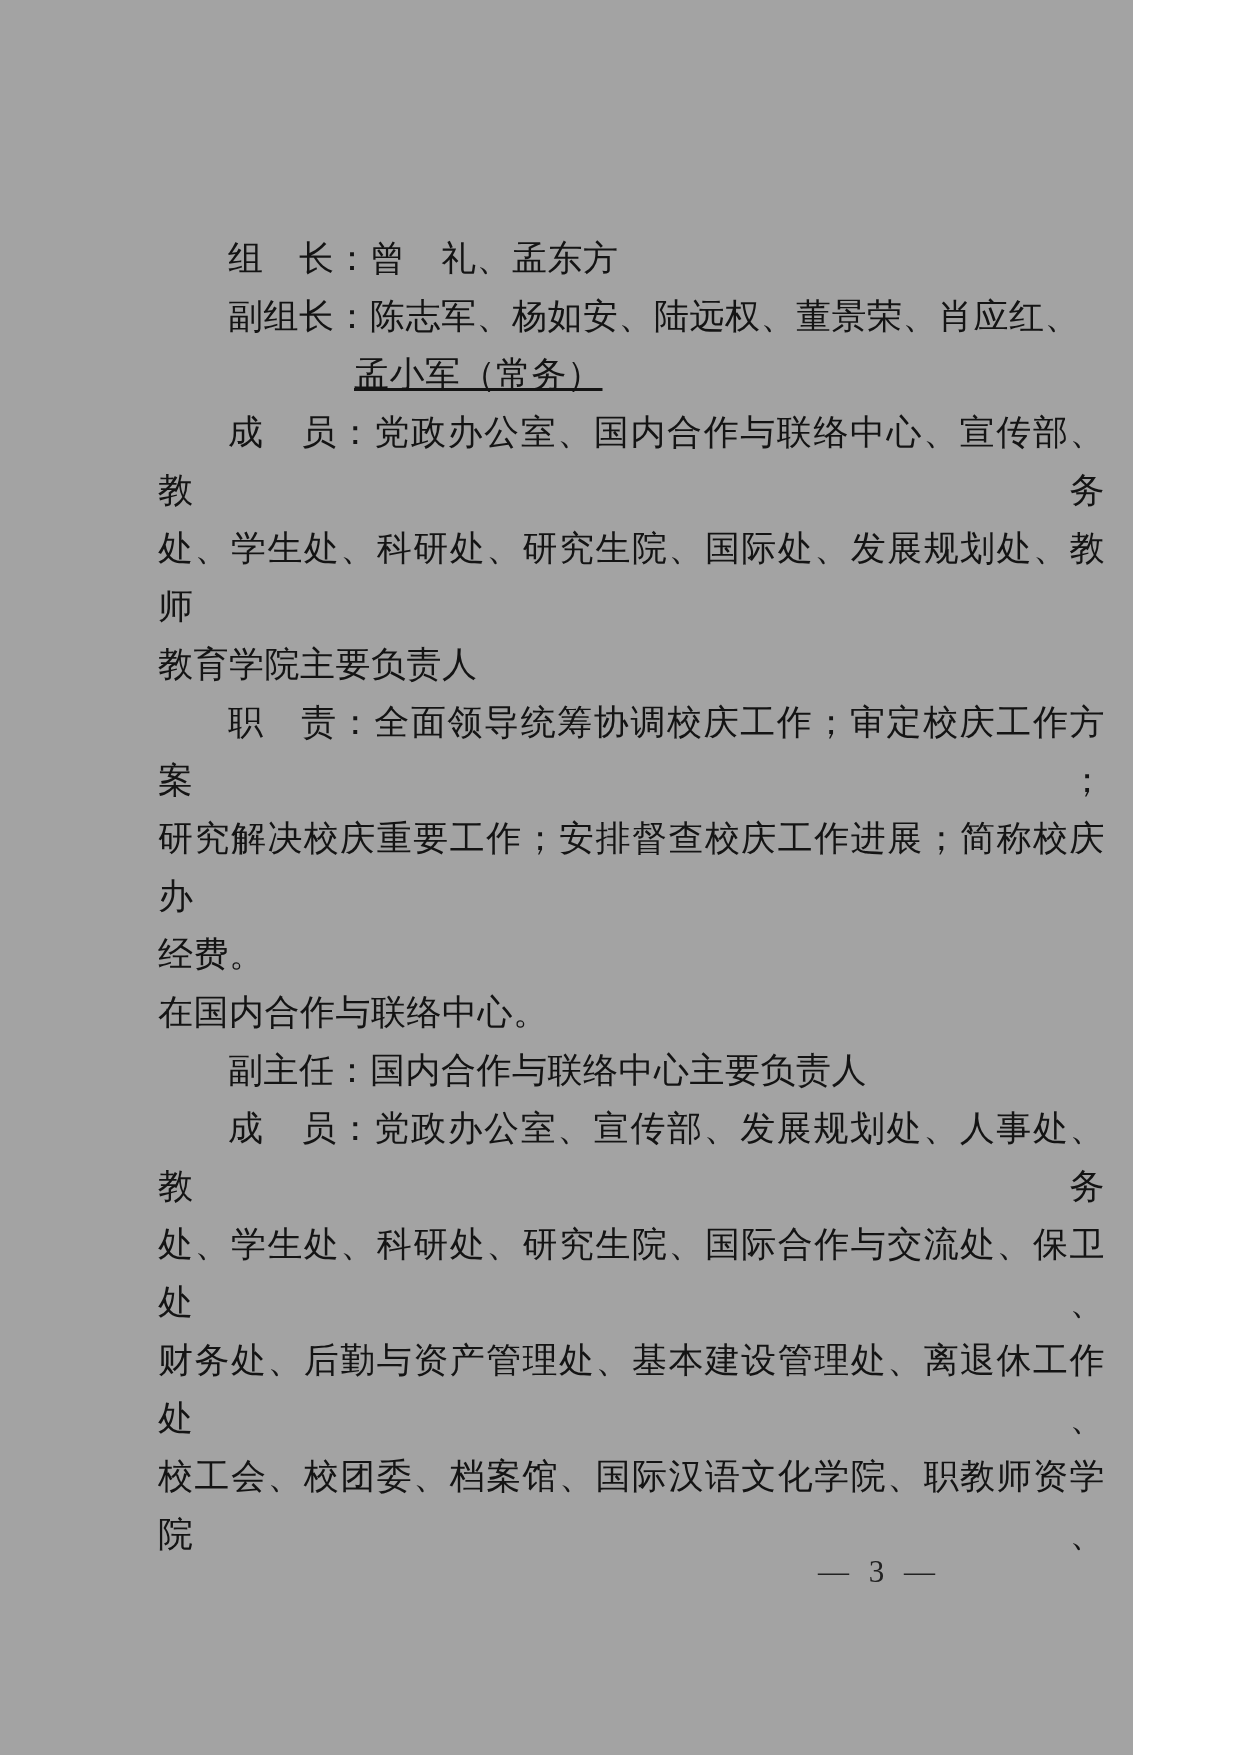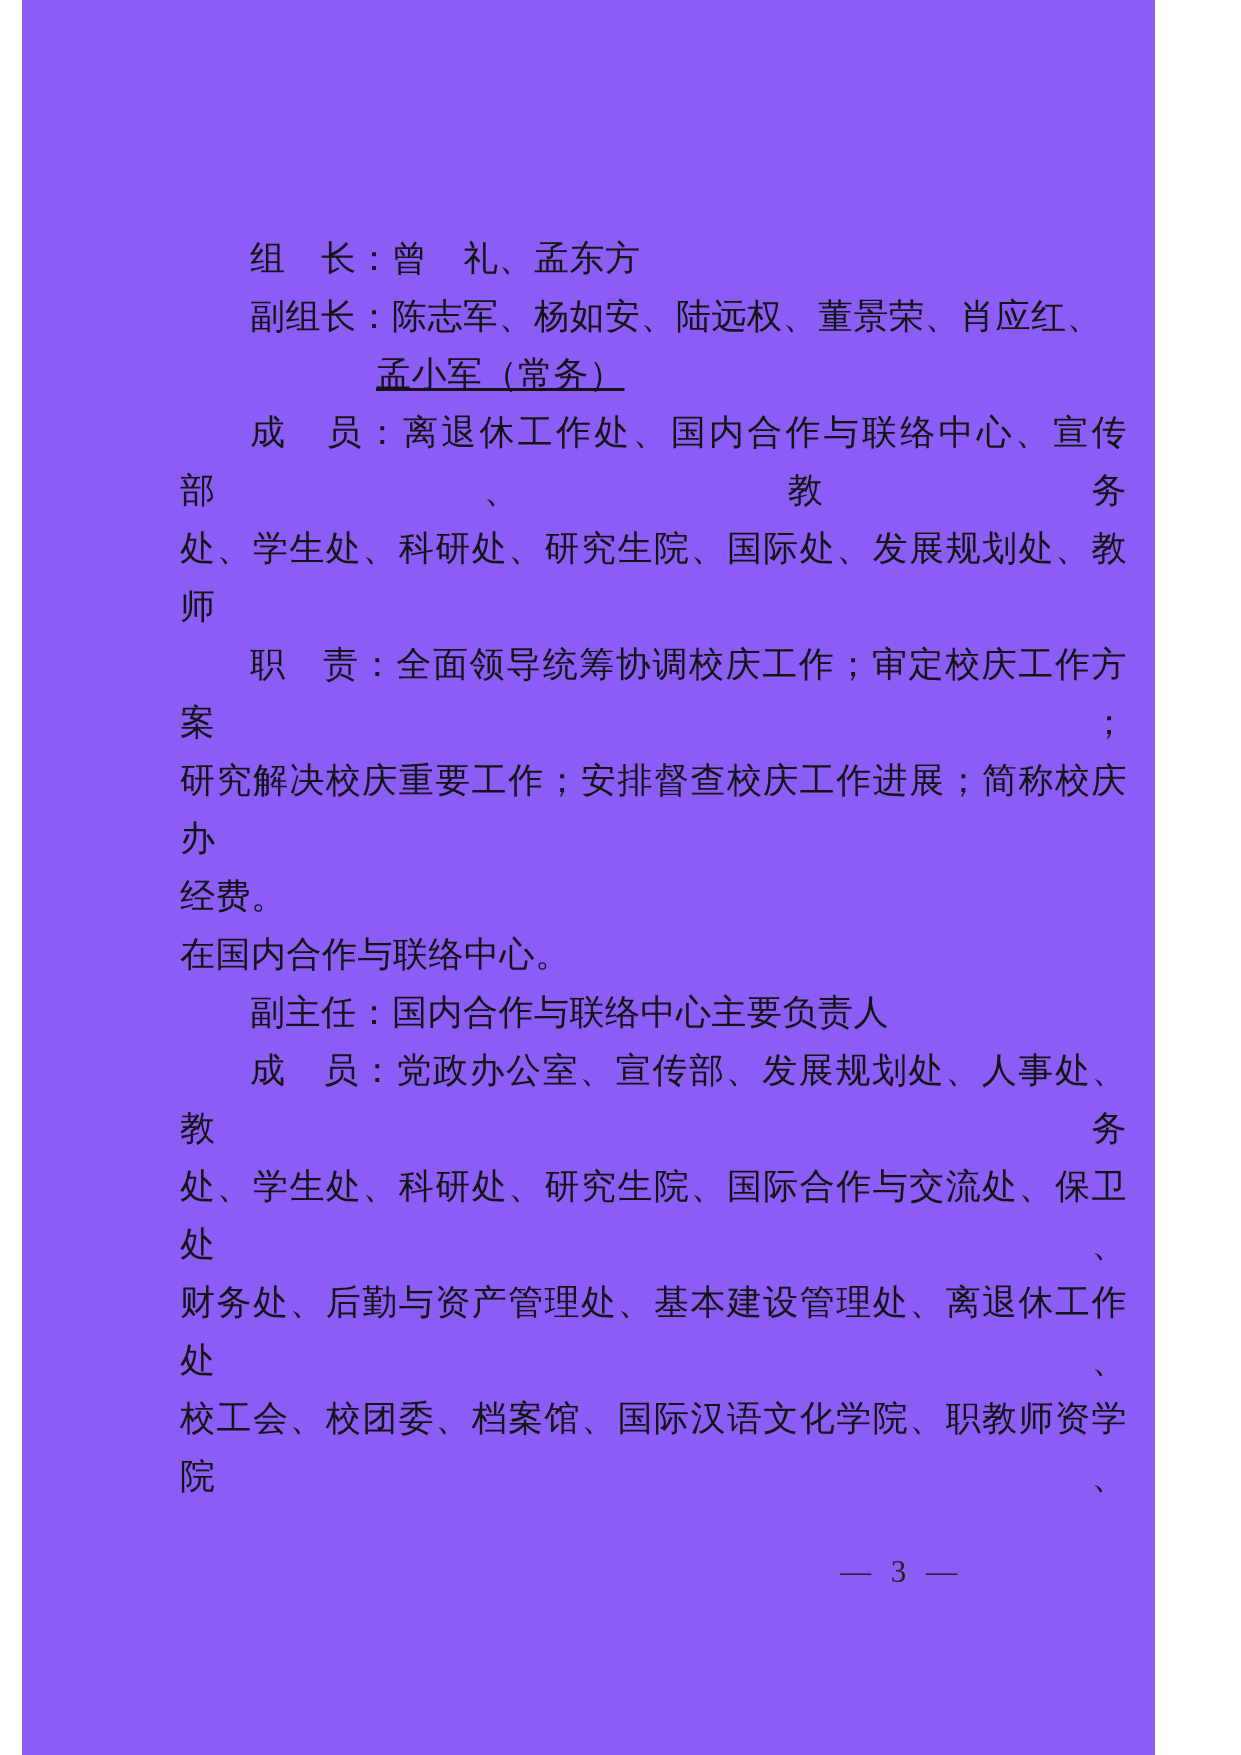--- a/index.html
+++ b/index.html
@@ -4,25 +4,24 @@
 <style>
   html, body {
     margin: 0;
     padding: 0;
     background: #ffffff;
   }
   .page {
     position: relative;
     width: 1133px;
     height: 1755px;
-    background: #8b5cf6;
+    background: #a3a3a3;
     overflow: hidden;
     font-family: "Liberation Serif", "DejaVu Serif", serif;
     color: #141414;
-    margin-left: 22px;
   }
   .content {
     position: absolute;
     left: 158px;
     top: 230px;
     width: 947px;
     font-size: 35px;
     line-height: 58px;
   }
   .ln {
@@ -52,22 +51,23 @@
   }
 </style>
 </head>
 <body>
 
 <div class="page">
   <div class="content">
     <div class="ln ind">组　长：曾　礼、孟东方</div>
     <div class="ln ind">副组长：陈志军、杨如安、陆远权、董景荣、肖应红、</div>
     <div class="ln hang">孟小军（常务）</div>
-    <div class="ln ind just">成　员：离退休工作处、国内合作与联络中心、宣传部、教务</div>
+    <div class="ln ind just">成　员：党政办公室、国内合作与联络中心、宣传部、教务</div>
     <div class="ln just">处、学生处、科研处、研究生院、国际处、发展规划处、教师</div>
+    <div class="ln">教育学院主要负责人</div>
     <div class="ln ind just">职　责：全面领导统筹协调校庆工作；审定校庆工作方案；</div>
     <div class="ln just">研究解决校庆重要工作；安排督查校庆工作进展；简称校庆办</div>
     <div class="ln">经费。</div>
     <div class="ln">在国内合作与联络中心。</div>
     <div class="ln ind">副主任：国内合作与联络中心主要负责人</div>
     <div class="ln ind just">成　员：党政办公室、宣传部、发展规划处、人事处、教务</div>
     <div class="ln just">处、学生处、科研处、研究生院、国际合作与交流处、保卫处、</div>
     <div class="ln just">财务处、后勤与资产管理处、基本建设管理处、离退休工作处、</div>
     <div class="ln just">校工会、校团委、档案馆、国际汉语文化学院、职教师资学院、</div>
 

